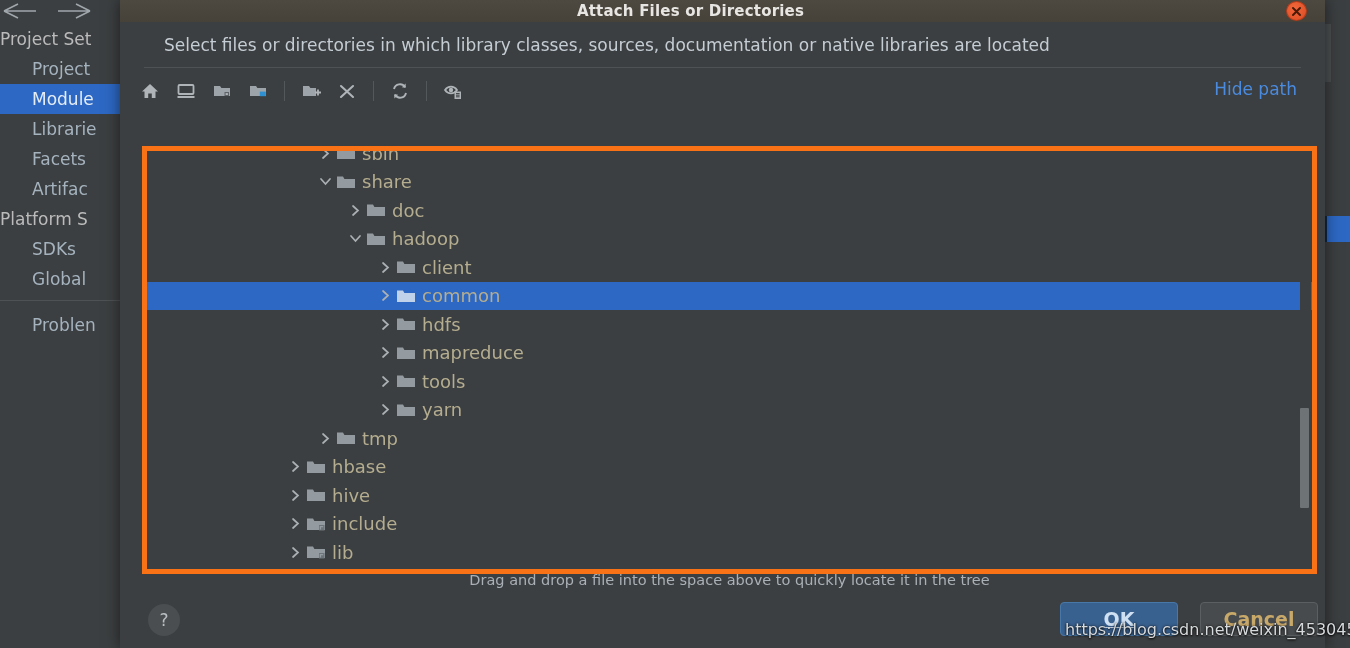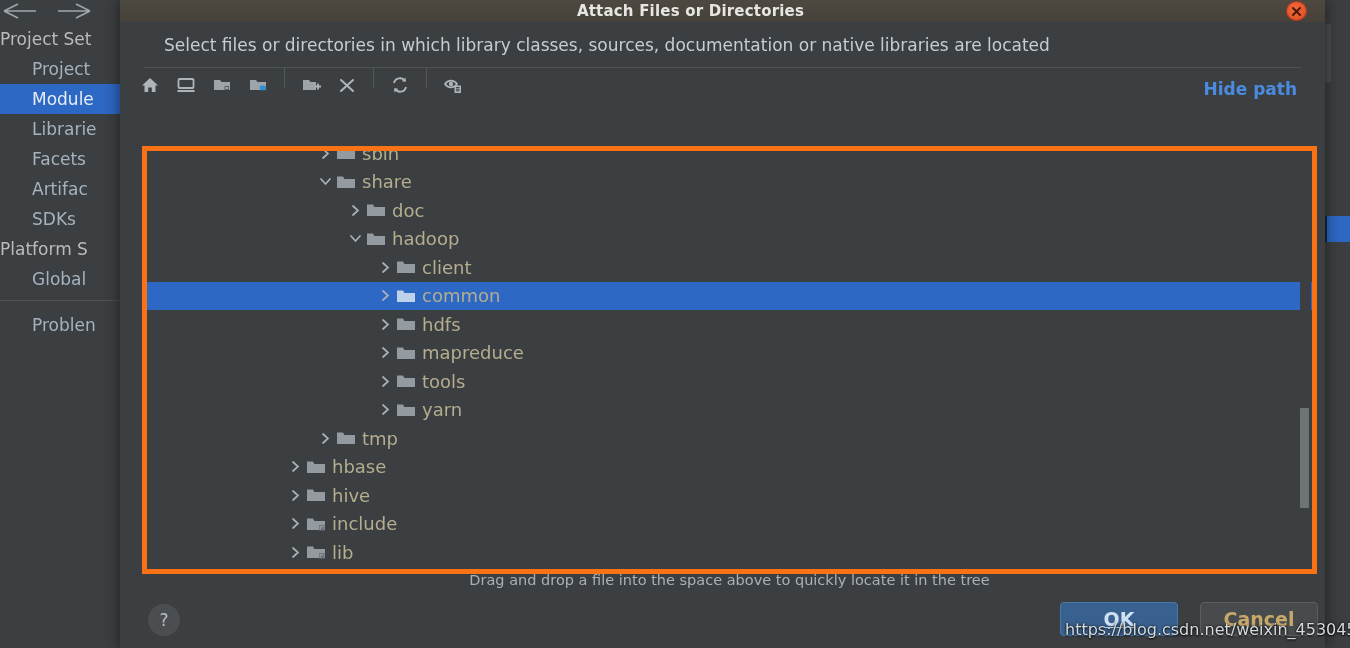--- a/index.html
+++ b/index.html
@@ -84,21 +84,21 @@
 
   #desc {
     padding: 13px 0 12px 44px;
     font-size: 17px; color: #c5cdd4; white-space: nowrap;
   }
   #toolbar-sep {
     height: 1px; background: #4e5254; margin: 0 24px;
   }
   #toolbar {
     height: 46px; position: relative;
-    display: flex; align-items: flex-start; padding-left: 12px; font-weight: bold;
+    display: flex; align-items: center; padding-left: 12px;
   }
   .tb-btn {
     width: 36px; height: 34px;
     display: flex; align-items: center; justify-content: center;
     cursor: pointer; border-radius: 3px;
   }
   .tb-div {
     width: 1px; height: 20px; background: #53585a; margin: 0 8px;
   }
   #hide-path {
@@ -221,22 +221,22 @@
     </span>
   </div>
 
   <div id="bg-sidebar">
     <div class="bg-item group">Project Set</div>
     <div class="bg-item child">Project</div>
     <div class="bg-item child selected">Module</div>
     <div class="bg-item child">Librarie</div>
     <div class="bg-item child">Facets</div>
     <div class="bg-item child">Artifac</div>
+    <div class="bg-item group">Platform S</div>
     <div class="bg-item child">SDKs</div>
-    <div class="bg-item group">Platform S</div>
     <div class="bg-item child">Global</div>
   </div>
   <div id="bg-divider"></div>
   <div id="bg-problems">Problen</div>
 
   <div id="bg-right-sliver"></div>
   <div id="bg-right-scroll"></div>
   <div id="bg-right-selected"></div>
 </div>
 

